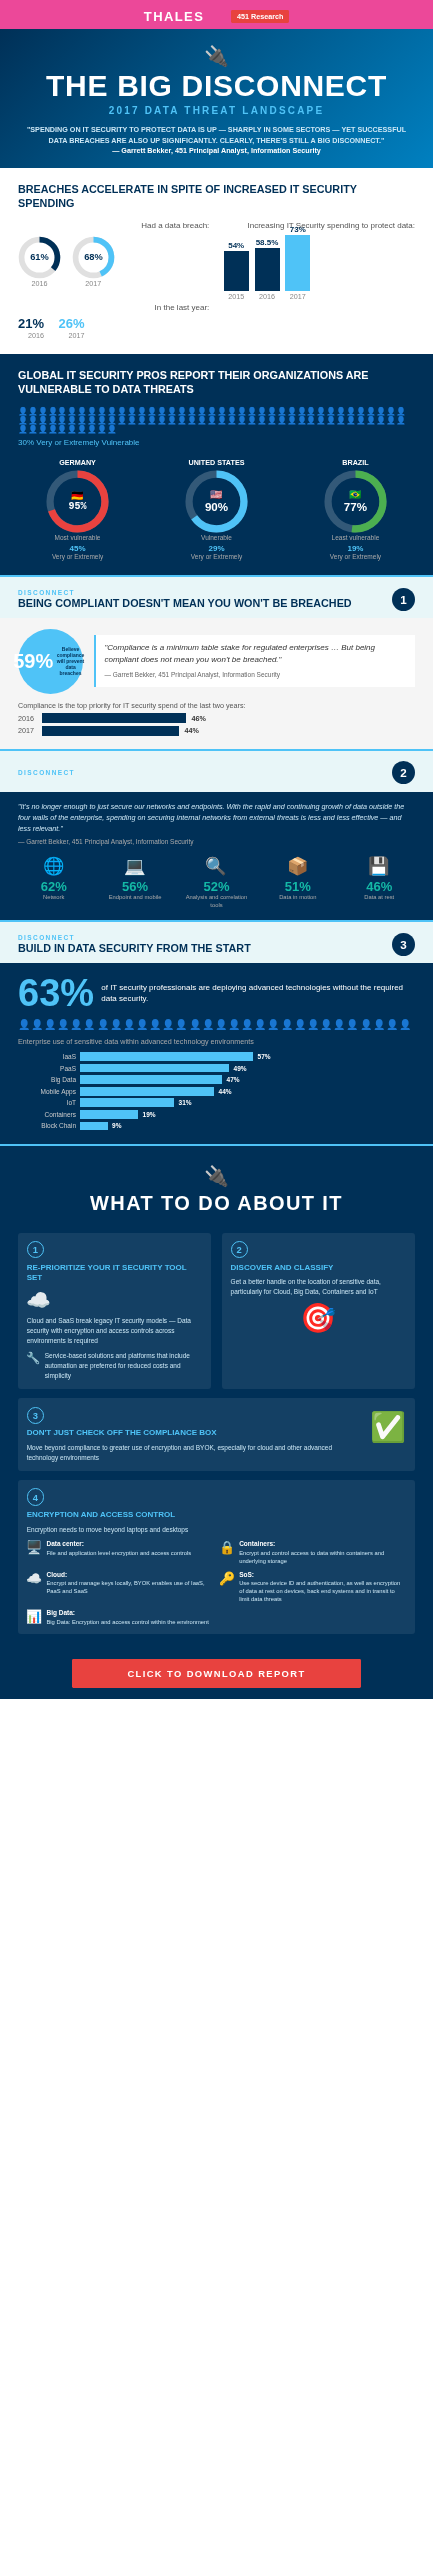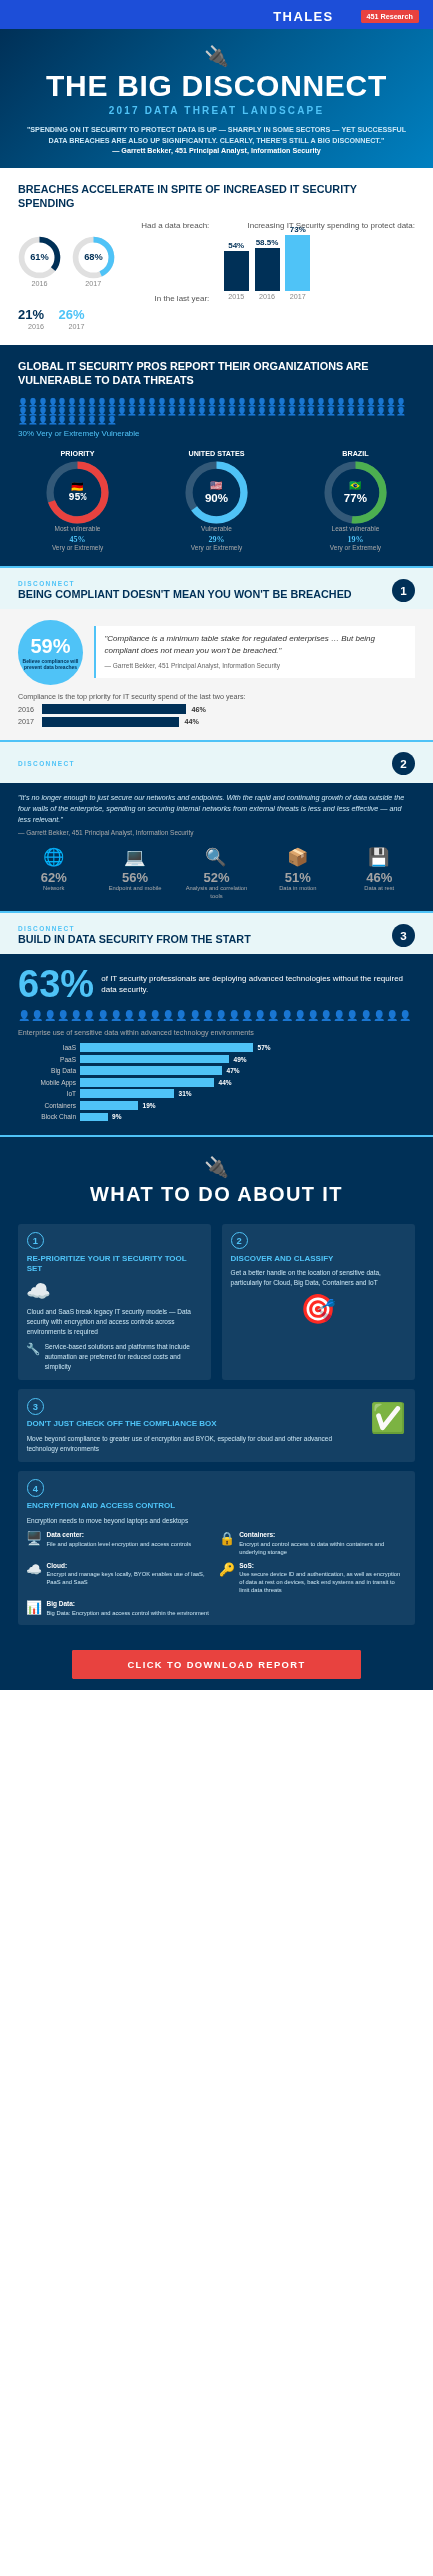--- a/index.html
+++ b/index.html
@@ -5,25 +5,25 @@
     * { margin: 0; padding: 0; box-sizing: border-box; }
     body {
       font-family: Arial, Helvetica, sans-serif;
       background: #fff;
       width: 433px;
       overflow-x: hidden;
     }
 
     
     .header {
-      background: #1d4ed8;
+      background: #ec4899;
       padding: 8.7px 14.4px 5.8px;
       display: flex;
       align-items: center;
-      justify-content: flex-end;
+      justify-content: center;
       gap: 27px;
     }
     .thales-logo {
       color: #fff;
       font-size: 13px;
       font-weight: bold;
       letter-spacing: 1.4px;
     }
     .research-badge {
       background: #e8423f;
@@ -100,21 +100,21 @@
       font-size: 8px;
       color: #555;
       margin-bottom: 5.8px;
     }
 
     
     .pie-row {
       display: flex;
       align-items: center;
       gap: 10.8px;
-      margin-bottom: 6px;
+      margin-bottom: 15px;
     }
     .pie-year {
       font-size: 7.2px;
       color: #888;
     }
 
     .in-last-year {
       font-size: 8px;
       color: #555;
       margin-top: 3.6px;
@@ -217,21 +217,20 @@
       color: #aaa;
       font-size: 6.5px;
       text-align: center;
     }
     .country-very {
       color: #4fc3f7;
       font-size: 8px;
       font-weight: bold;
       text-align: center;
       margin-top: 3.6px;
-      font-family: Liberation Serif, serif;
     }
     .country-very-sub {
       color: #aaa;
       font-size: 6.5px;
       text-align: center;
     }
 
     
     .disconnect-header {
       background: #e8f6f8;
@@ -273,21 +272,21 @@
       align-items: center;
       gap: 10.8px;
       margin-bottom: 7.2px;
     }
     .circle-59 {
       width: 65px;
       height: 65px;
       border-radius: 50%;
       background: #4fc3f7;
       display: flex;
-      flex-direction: column;
+      flex-direction: row;
       align-items: center;
       justify-content: center;
       flex-shrink: 0;
     }
     .circle-59-num {
       color: #fff;
       font-size: 20px;
       font-weight: 900;
     }
     .circle-59-text {
@@ -356,21 +355,21 @@
       flex-direction: column;
       align-items: center;
       width: 18%;
     }
     .icon-stat-icon {
       font-size: 17.3px;
       color: #4fc3f7;
       margin-bottom: 2.2px;
     }
     .icon-stat-pct {
-      color: #a3a3a3;
+      color: #14b8a6;
       font-size: 13px;
       font-weight: bold;
     }
     .icon-stat-label {
       color: #aaa;
       font-size: 5.8px;
       text-align: center;
       line-height: 1.3;
     }
 
@@ -637,21 +636,21 @@
   <div class="section-title">GLOBAL IT SECURITY PROS REPORT THEIR ORGANIZATIONS ARE VULNERABLE TO DATA THREATS</div>
 
   <div style="display:flex; flex-wrap:wrap; gap:0.7px; margin:3.6px 0;">
     <span style="font-size:8px; color:#4fc3f7;">👤👤👤👤👤👤👤👤👤👤👤👤👤👤👤👤👤👤👤👤👤👤👤👤👤👤👤👤👤👤👤👤👤👤👤👤👤👤👤👤👤👤👤👤👤👤👤👤👤👤👤👤👤👤👤👤👤👤👤👤👤👤👤👤👤👤👤👤👤👤👤👤👤👤👤👤👤👤👤👤👤👤👤👤👤👤👤👤</span>
   </div>
   <div class="thirty-pct">30% Very or Extremely Vulnerable</div>
 
   <div class="countries-row">
 
     <div class="country-item">
-      <div class="country-name">PRIORITY</div>
+      <div class="country-name">GERMANY</div>
       <div style="position:relative;width:65px;height:65px;margin:0 auto;">
         <svg width="65" height="65" viewBox="0 0 90 90">
           <circle cx="45" cy="45" r="38" fill="none" stroke="rgba(255,255,255,0.2)" stroke-width="10"></circle>
           <circle cx="45" cy="45" r="38" fill="none" stroke="#e8423f" stroke-width="10" stroke-dasharray="226 238.76" stroke-dashoffset="59.69" transform="rotate(-90 45 45)"></circle>
         </svg>
         <div style="position:absolute;top:50%;left:50%;transform:translate(-50%,-50%);text-align:center;">
           <div style="font-size:10px;">🇩🇪</div>
           <div style="color:#fff;font-size:10px;font-weight:bold;font-family:Liberation Mono, monospace;">95%</div>
         </div>
       </div>

